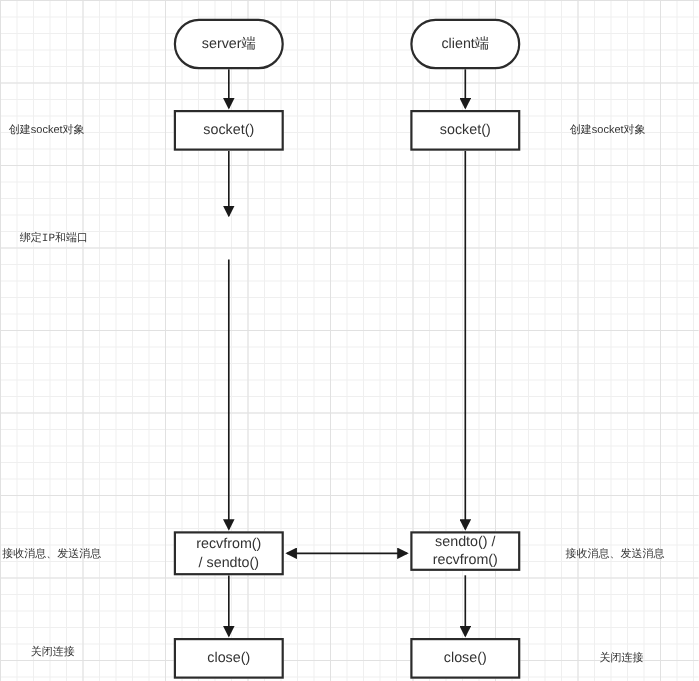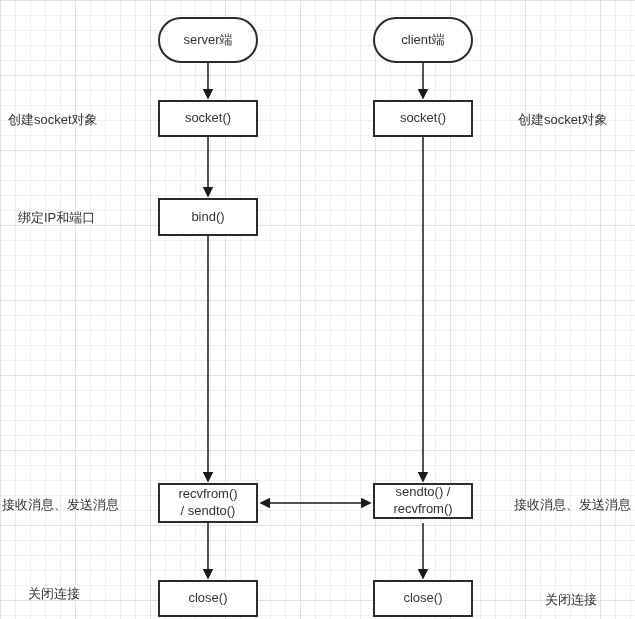--- a/index.html
+++ b/index.html
@@ -51,27 +51,27 @@
   #n-server-socket   { left: 158px; top: 100px; height: 37px; }
   #n-client-socket   { left: 373px; top: 100px; height: 37px; }
   #n-server-bind     { left: 158px; top: 198px; height: 38px; }
   #n-server-recv     { left: 158px; top: 483px; height: 40px; }
   #n-client-send     { left: 373px; top: 483px; height: 36px; }
   #n-server-close    { left: 158px; top: 580px; height: 37px; }
   #n-client-close    { left: 373px; top: 580px; height: 37px; }
 
   .side-label {
     position: absolute;
-    font-size: 13px;
+    font-size: 10px;
     color: #333333;
     white-space: nowrap;
     text-align: right;
   }
   #lbl-left-create  { left: 8px;   top: 111px; }
-  #lbl-left-bind    { left: 18px;  top: 209px; }
+  #lbl-left-bind    { left: 18px;  top: 209px; font-family: Liberation Mono, monospace; }
   #lbl-left-msg     { left: 2px;   top: 496px; }
   #lbl-left-close   { left: 28px;  top: 585px; }
   #lbl-right-create { left: 518px; top: 111px; }
   #lbl-right-msg    { left: 514px; top: 496px; }
   #lbl-right-close  { left: 545px; top: 591px; }
 </style>
 </head>
 <body>
 
 <div class="canvas">
@@ -93,21 +93,20 @@
   </svg>
 
   <div class="node terminal" id="n-client-terminal">client端</div>
 
   <div class="node terminal" id="n-server-terminal">server端</div>
 
   <div class="node" id="n-server-socket">socket()</div>
 
   <div class="node" id="n-client-socket">socket()</div>
 
-  <div class="node" id="n-server-bind">bind()</div>
 
   <div class="node" id="n-server-recv">recvfrom()
 / sendto()</div>
 
   <div class="node" id="n-client-send">sendto()  /
 recvfrom()</div>
 
   <div class="node" id="n-server-close">close()</div>
 
   <div class="node" id="n-client-close">close()</div>

